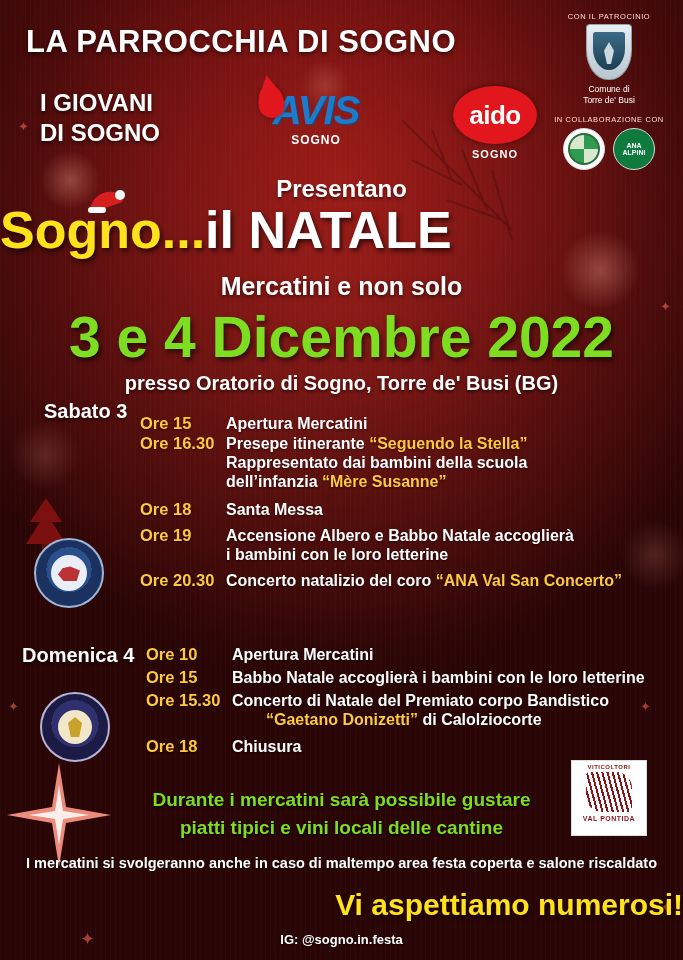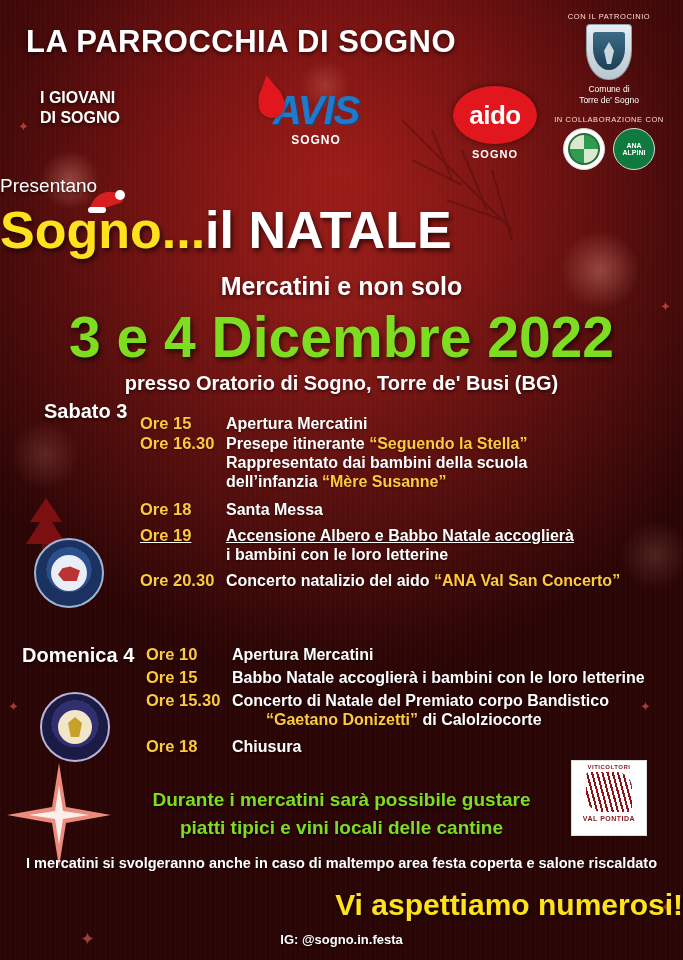--- a/index.html
+++ b/index.html
@@ -72,21 +72,21 @@
     font-weight: bold;
     letter-spacing: .5px;
     color: #ffffff;
     text-shadow: 0 2px 4px rgba(0,0,0,.6);
     white-space: nowrap;
   }
   .title-giovani {
     position: absolute;
     left: 40px;
     top: 88px;
-    font-size: 16px;
+    font-size: 24px;
     font-weight: bold;
     line-height: 1.25;
     color: #ffffff;
     text-shadow: 0 2px 4px rgba(0,0,0,.6);
   }
 
   
   .avis {
     position: absolute;
     left: 236px;
@@ -247,23 +247,23 @@
     font-size: 7px;
     font-weight: bold;
     text-align: center;
     line-height: 1.1;
   }
 
   .presentano {
     position: absolute;
     left: 0; right: 0;
     top: 175px;
-    text-align: left;
-    font-size: 19px;
-    font-weight: normal;
+    text-align: center;
+    font-size: 24px;
+    font-weight: bold;
     color: #ffffff;
     text-shadow: 0 2px 3px rgba(0,0,0,.5);
   }
 
   
   .maintitle {
     position: absolute;
     left: 0; right: 0;
     top: 204px;
     text-align: left;
@@ -555,21 +555,21 @@
     <div class="aido-sub">SOGNO</div>
   </div>
 
   <div class="patro z">
     <div class="patro-label">CON IL PATROCINIO</div>
     <div class="crest">
         <div class="crest-in"></div>
       </div>
     <div class="patro-town">
       <div>Comune di</div>
-      <div>Torre de' Sogno</div>
+      <div>Torre de' Busi</div>
     </div>
     <div class="collab-label">IN COLLABORAZIONE CON</div>
     <div class="collab-row">
       <div class="collab-badge">
           <div class="badge-compass"></div>
         </div>
       <div class="collab-badge green">
           <div class="badge-alpini">ANA<br>ALPINI</div>
         </div>
     </div>
@@ -610,31 +610,31 @@
       <div class="sdesc"><span>Rappresentato dai bambini della scuola</span></div>
     </div>
     <div class="srow">
       <div class="stime"></div>
       <div class="sdesc"><span>dell’infanzia </span><span class="hl">“Mère Susanne”</span></div>
     </div>
     <div class="srow" style="margin-top:9px;">
       <div class="stime">Ore 18</div>
       <div class="sdesc"><span>Santa Messa</span></div>
     </div>
-    <div class="srow" style="margin-top:7px;text-decoration:underline;">
+    <div class="srow" style="margin-top:7px;">
       <div class="stime">Ore 19</div>
       <div class="sdesc"><span>Accensione Albero e Babbo Natale accoglierà</span></div>
     </div>
     <div class="srow">
       <div class="stime"></div>
       <div class="sdesc"><span>i bambini con le loro letterine</span></div>
     </div>
     <div class="srow" style="margin-top:7px;">
       <div class="stime">Ore 20.30</div>
-      <div class="sdesc"><span>Concerto natalizio del aido </span><span class="hl">“ANA Val San Concerto”</span></div>
+      <div class="sdesc"><span>Concerto natalizio del coro </span><span class="hl">“ANA Val San Concerto”</span></div>
     </div>
   </div>
 
   <div class="daylabel z" style="left:22px; top:644px;">Domenica 4</div>
   <div class="sched z" style="top:645px; left:146px;">
     <div class="srow">
       <div class="stime">Ore 10</div>
       <div class="sdesc"><span>Apertura Mercatini</span></div>
     </div>
     <div class="srow" style="margin-top:4px;">

